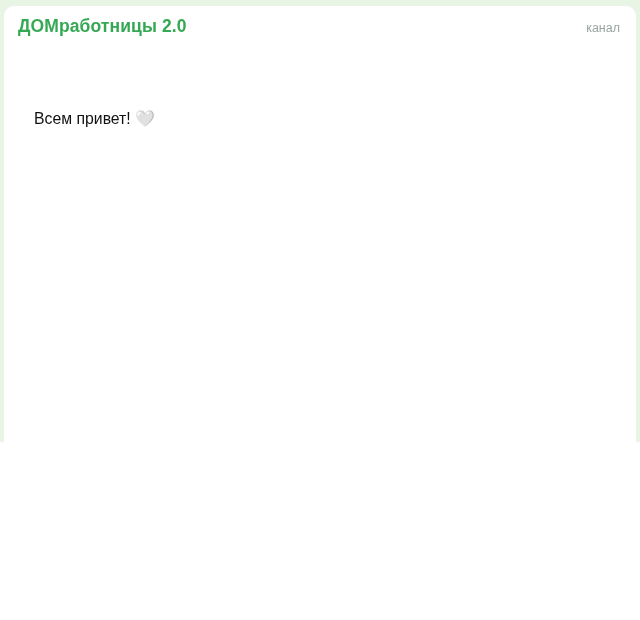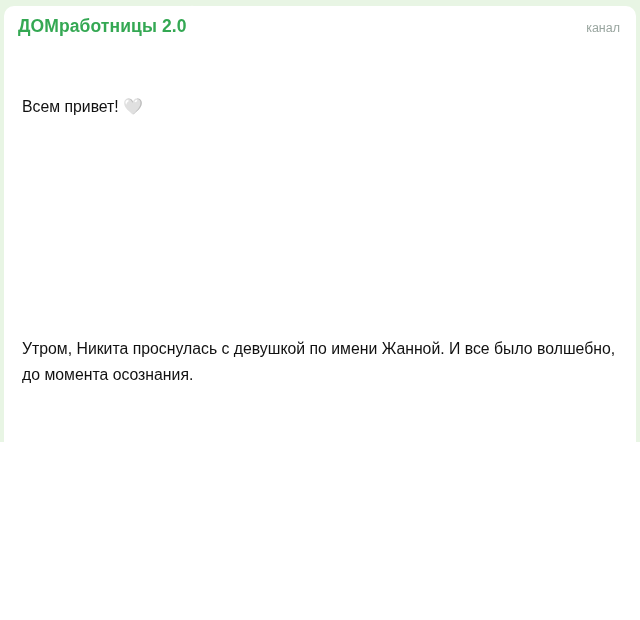--- a/index.html
+++ b/index.html
@@ -70,42 +70,41 @@
     line-height: 26px;
     white-space: pre-wrap;
     margin-top: 1px;
     word-wrap: break-word;
   }
   .emoji {
     font-size: 16px;
     color: #d8dee6;
   }
   .para {
-    margin: 4px;
+    margin: 16px;
   }
   .spacer-lg { height: 26px; }
   .spacer-sm { height: 26px; }
 </style>
 </head>
 <body>
 
 <div class="screen">
   <div class="wallpaper"></div>
 
   <div class="bubble">
     <div class="bubble-head">
       <div class="channel-title">ДОМработницы 2.0</div>
       <div class="channel-tag">канал</div>
     </div>
 
     <div class="msg-text">
       <p class="para"><span>Всем привет!</span> <span class="emoji">🤍</span></p>
       <div class="spacer-lg"></div>
       <div class="spacer-sm"></div>
-      <p class="para">Утром, Никита проснулась с девушкой по имени Жанной. И все было волшебно, до момента осознания.</p>
       <div class="spacer-sm"></div>
       <p class="para">А точнее, Никите стало неловко, тревожно и буквально словил панику перед Элиной. Ощущение, что изменил.</p>
       
       
       
       
       
       
     </div>
 

